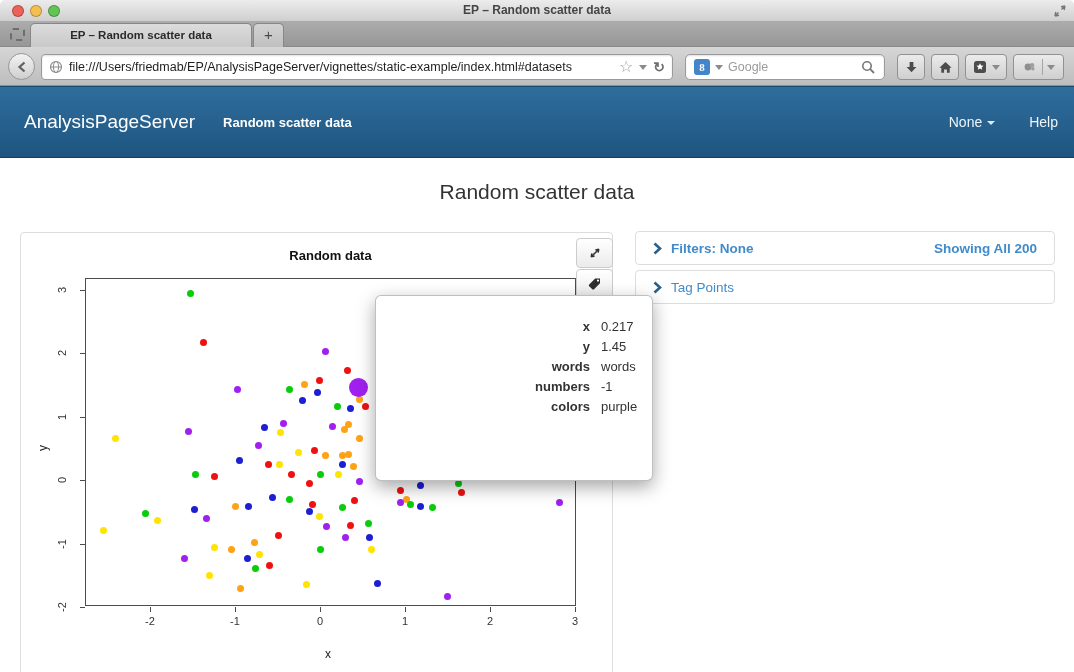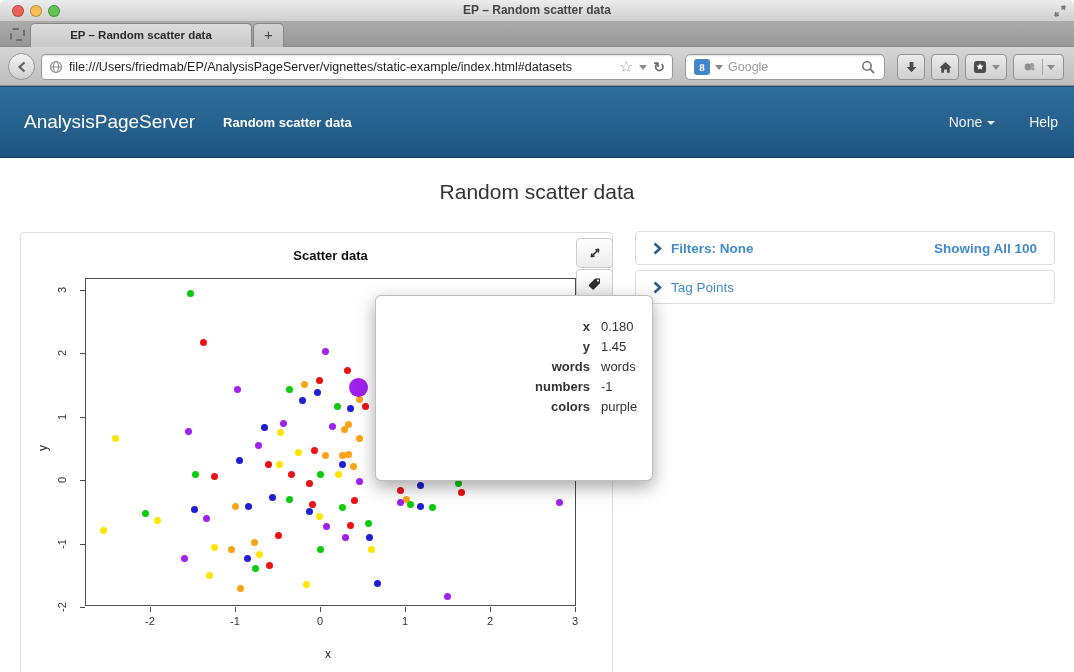--- a/index.html
+++ b/index.html
@@ -187,21 +187,21 @@
       </span>
       <span class="nav-link">
         <span>Help</span>
       </span>
     </span>
   </div>
 
   <div class="page-heading">Random scatter data</div>
 
   <div class="plot-card">
-    <div class="plot-title">Scatter data</div>
+    <div class="plot-title">Random data</div>
     <div class="card-btn btn-expand">
       <svg width="14" height="14" viewBox="0 0 14 14">
         <path d="M3.2 10.8 L10.8 3.2" stroke="#333" stroke-width="1.5"></path>
         <path d="M10.8 3.2 l-3.4.7 M10.8 3.2 l-.7 3.4 M3.2 10.8 l3.4-.7 M3.2 10.8 l.7-3.4" stroke="#333" stroke-width="1.5" fill="none"></path>
       </svg>
     </div>
     <div class="card-btn btn-tag">
       <svg width="15" height="15" viewBox="0 0 15 15">
         <path d="M8.2 1.5 h4.8 v4.8 L7 12.3 a1.2 1.2 0 0 1 -1.7 0 L2.2 9.2 a1.2 1.2 0 0 1 0 -1.7 Z" fill="#2e2e2e"></path>
         <circle cx="11" cy="3.6" r="1.1" fill="#fff"></circle>
@@ -321,21 +321,21 @@
         <span class="pt" style="left: 358px; top: 313.705px; height: 7px; width: 7px; background: rgb(160, 32, 240);"></span>
         <span class="pt" style="left: 270.45px; top: 199.405px; height: 7px; width: 7px; background: rgb(160, 32, 240);"></span>
         <span class="pt" style="left: 262.665px; top: 99.425px; height: 19px; width: 19px; background: rgb(160, 32, 240);"></span>
       </div>
   </div>
 
   <div class="details-popup">
     <div class="popup-body" id="details-rows">
         <div class="detail-row">
           <span class="detail-label">x</span>
-          <span class="detail-value">0.180</span>
+          <span class="detail-value">0.217</span>
         </div>
         <div class="detail-row">
           <span class="detail-label">y</span>
           <span class="detail-value">1.45</span>
         </div>
         <div class="detail-row">
           <span class="detail-label">words</span>
           <span class="detail-value">words</span>
         </div>
         <div class="detail-row">
@@ -347,21 +347,21 @@
           <span class="detail-value">purple</span>
         </div>
       </div>
   </div>
 
   <div class="side-card sc-filters">
     <svg width="9" height="13" viewBox="0 0 9 13">
       <path d="M1.5 1.5 L7 6.5 L1.5 11.5" stroke="#29618e" stroke-width="2.6" fill="none"></path>
     </svg>
     <span class="side-label">Filters: None</span>
-    <span class="side-status">Showing All 100</span>
+    <span class="side-status">Showing All 200</span>
   </div>
   <div class="side-card sc-tag">
     <svg width="9" height="13" viewBox="0 0 9 13">
       <path d="M1.5 1.5 L7 6.5 L1.5 11.5" stroke="#29618e" stroke-width="2.6" fill="none"></path>
     </svg>
     <span class="side-label">Tag Points</span>
   </div>
 
 </div>
 

